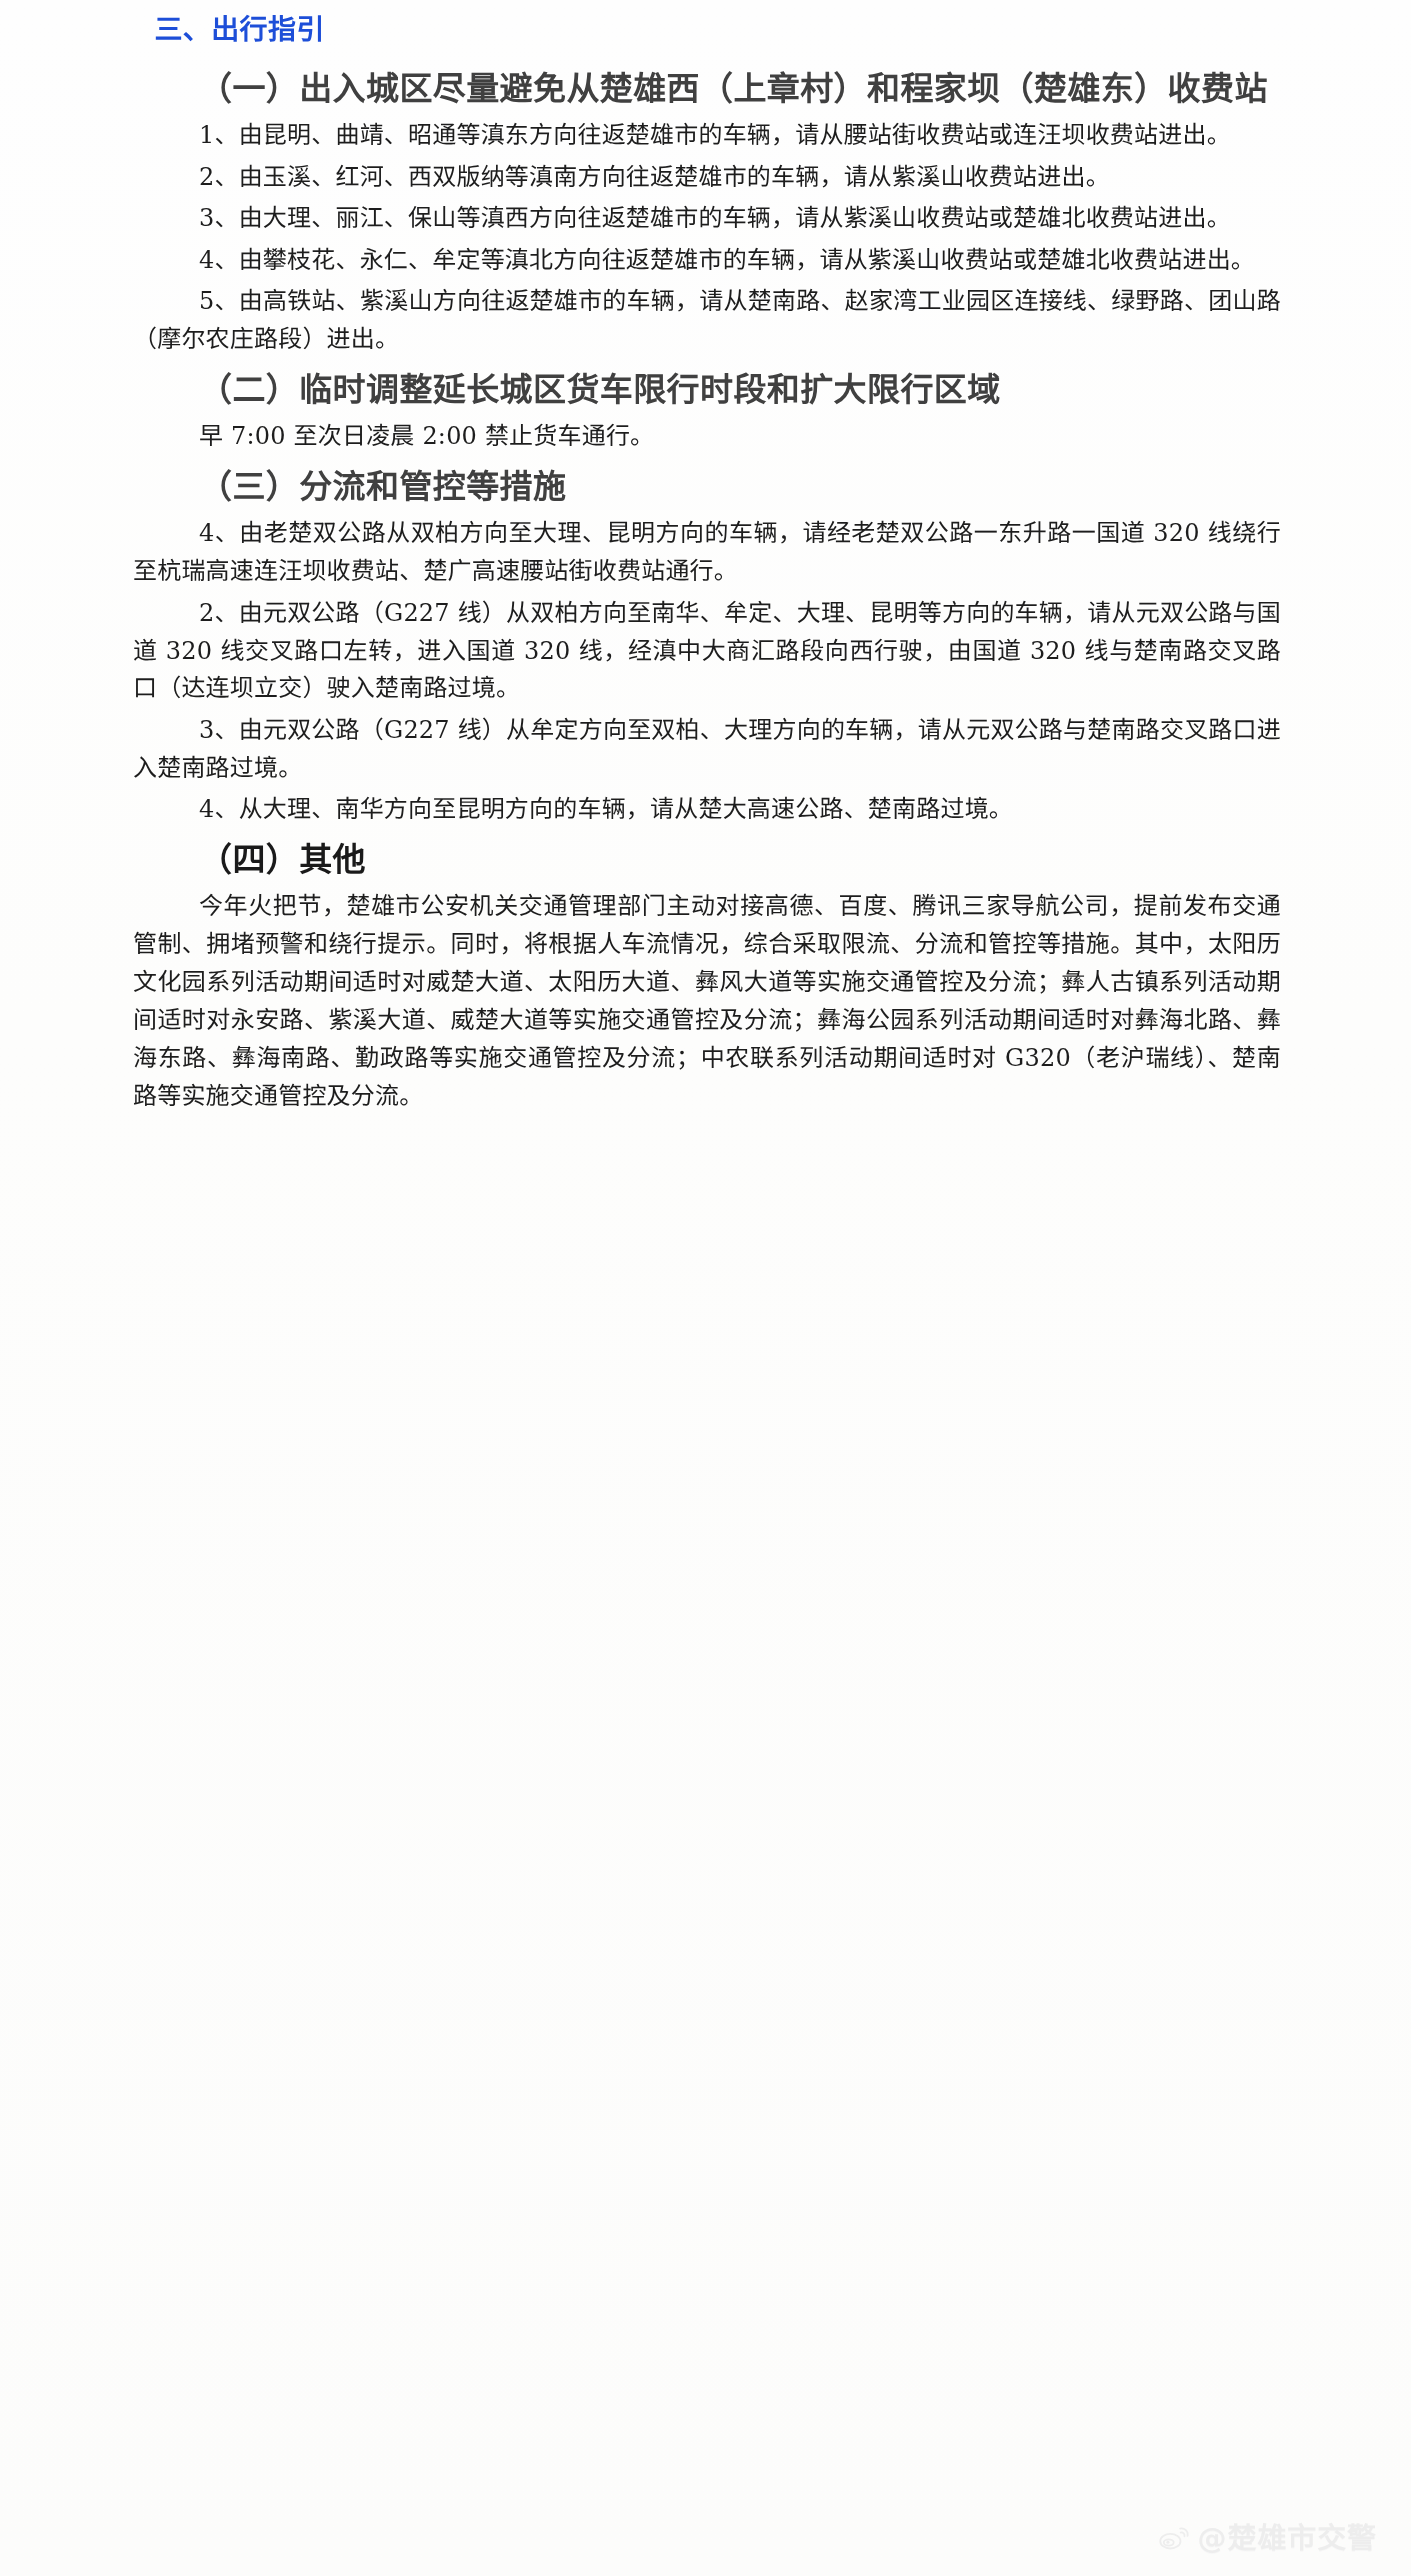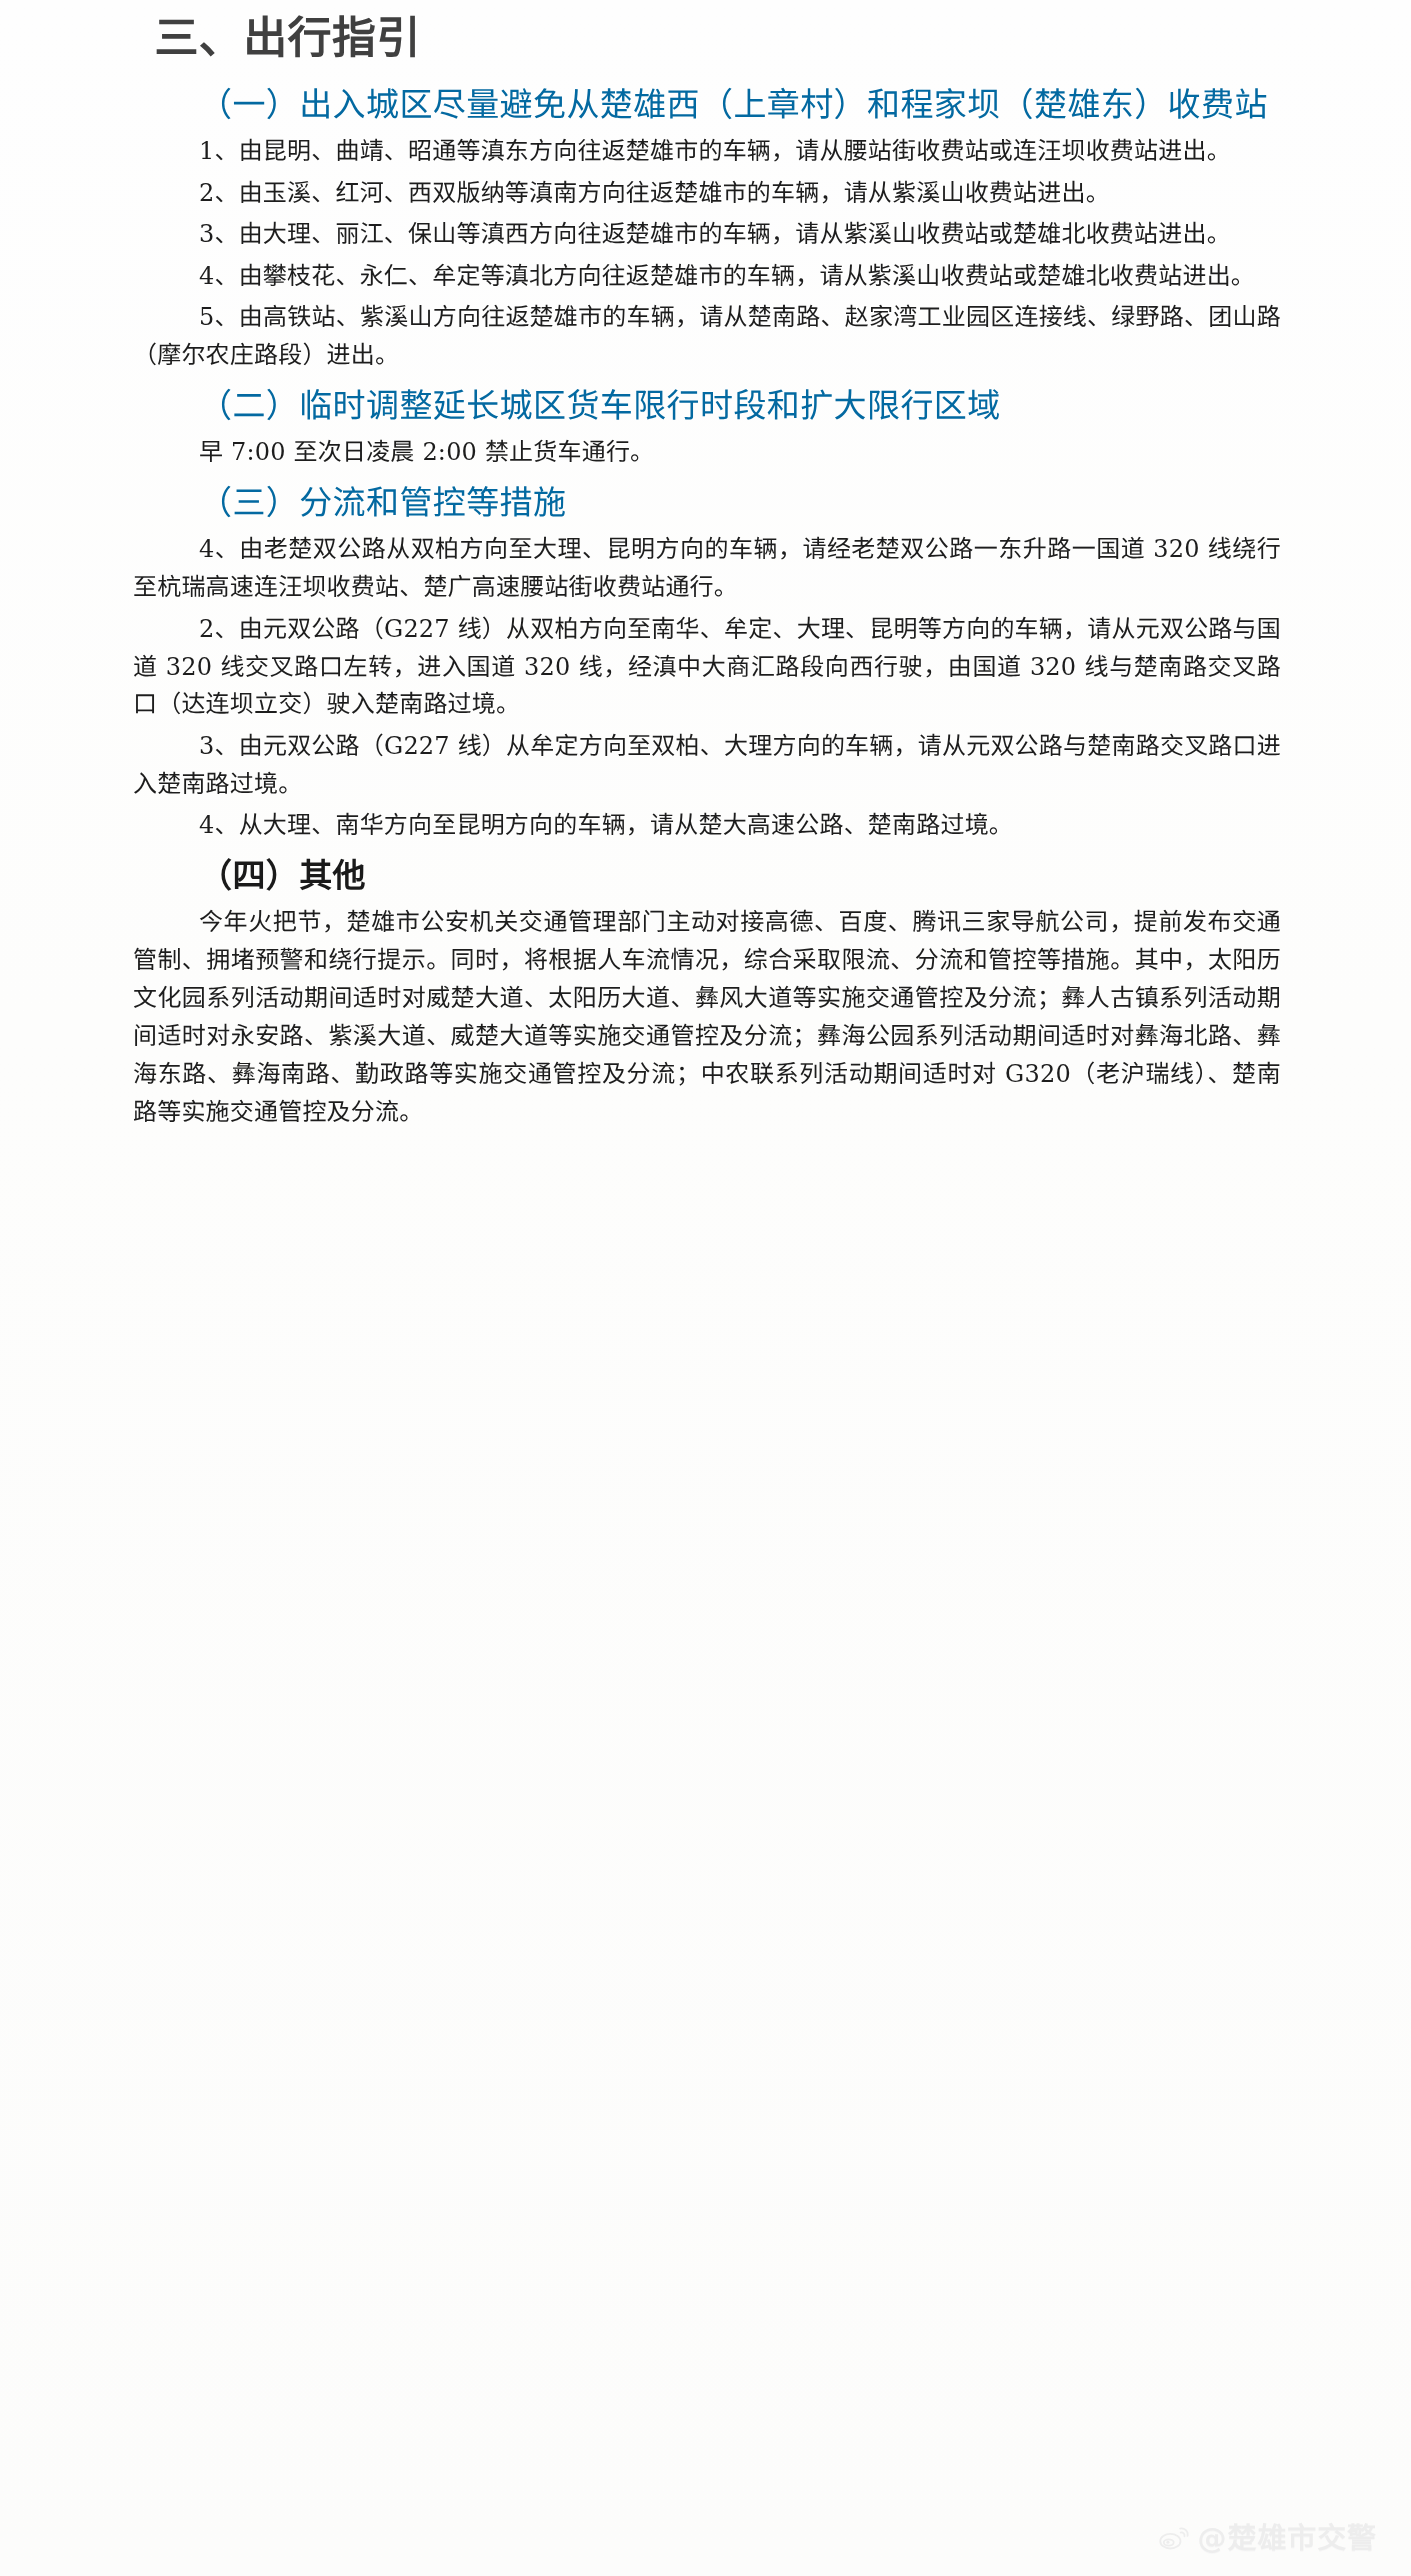--- a/index.html
+++ b/index.html
@@ -31,35 +31,35 @@
     top: 0;
     width: 1148px;
     padding-top: 7.1px;
     box-sizing: border-box;
   }
 
   
   .h-main {
     font-family: "DejaVu Sans", "Liberation Sans", sans-serif;
     font-weight: 700;
-    font-size: 44px;
+    font-size: 28px;
     line-height: 1.0;
-    color: #404040;
+    color: #1d4ed8;
     letter-spacing: 0.4px;
     margin: 9px 0 19.6px 21.4px;
     white-space: pre;
   }
 
   
   .h-red {
     font-family: "DejaVu Serif", "Liberation Serif", serif;
-    font-weight: 400;
+    font-weight: 700;
     font-size: 33px;
     line-height: 1.52;
-    color: #0369a1;
+    color: #404040;
     text-indent: 66px;
     margin: 5.3px 0 3.6px 0;
     text-align: justify;
     text-justify: inter-character;
     letter-spacing: 0.4px;
   }
 
   
   .h-black {
     font-family: "DejaVu Serif", "Liberation Serif", serif;

